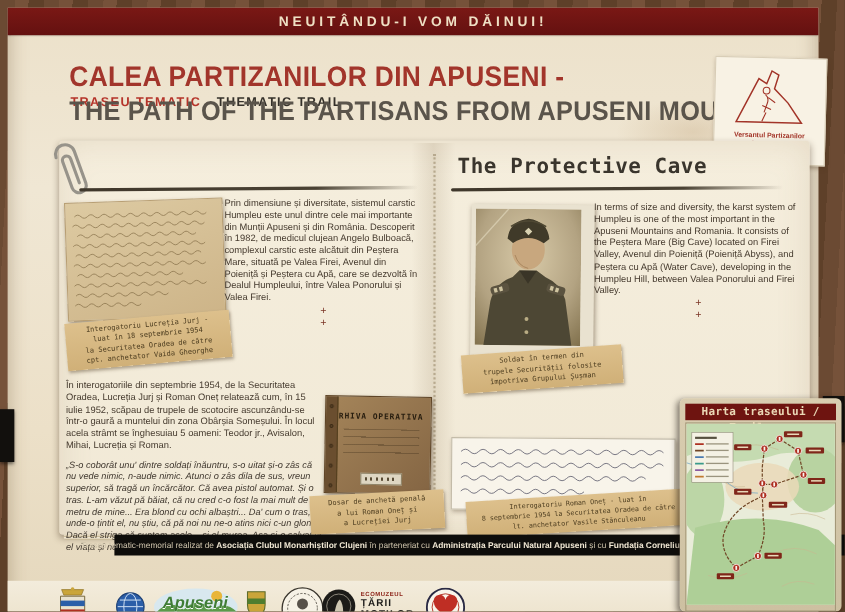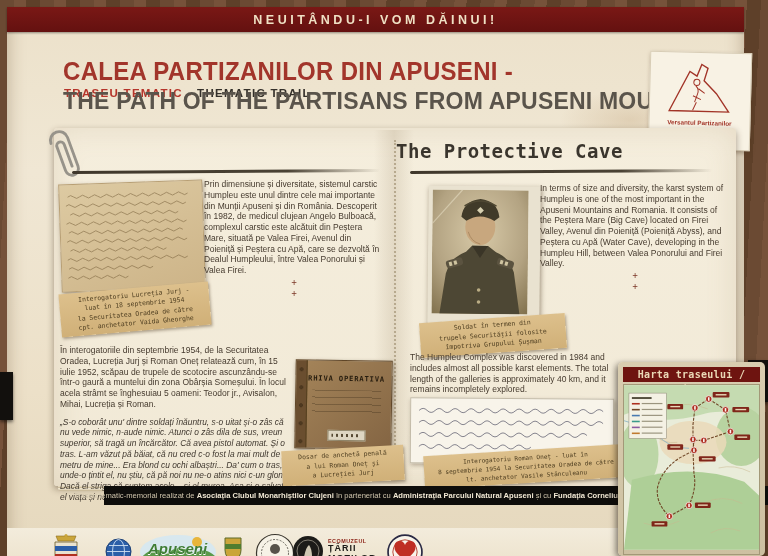--- a/index.html
+++ b/index.html
@@ -24,21 +24,21 @@
   .logo-cap span{display:block;}
   .spread{position:absolute;left:54px;top:128px;width:682px;height:358px;background:linear-gradient(180deg,#f5eedd,#f1e9d6);
     border-radius:3px;box-shadow:0 3px 7px rgba(60,40,20,.45), inset 0 0 30px rgba(160,130,90,.18);}
   .spread:after{content:"";position:absolute;left:4px;right:4px;bottom:-5px;height:5px;
     background:repeating-linear-gradient(180deg,#e3d7bd 0 1px,#cbbc9c 1px 2px,#efe5cf 2px 3px);border-radius:0 0 3px 3px;}
   .gutter{position:absolute;left:394px;top:140px;height:332px;width:0;border-left:2px dotted #b7a98e;}
   .fold{position:absolute;left:374px;top:130px;width:40px;height:354px;background:linear-gradient(90deg,rgba(120,95,60,0) 0%,rgba(120,95,60,.14) 50%,rgba(120,95,60,0) 100%);}
   .paperclip{position:absolute;left:44px;top:128px;transform:rotate(-20deg);}
   .pg-title{position:absolute;font-family:"DejaVu Sans Mono",monospace;font-weight:bold;font-size:19px;letter-spacing:.5px;}
   .pg-title.l{left:78px;top:140px;color:#c03527;}
-  .pg-title.r{left:396px;top:140px;color:#3a352d;}
+  .pg-title.r{left:416px;top:140px;color:#3a352d;}
   .underline{position:absolute;height:3px;border-radius:2px;background:linear-gradient(90deg,#3f372b 0%,#4a4234 70%,rgba(74,66,52,0) 100%);}
   .underline.l{left:72px;top:170px;width:308px;transform:rotate(-.4deg);}
   .underline.r{left:410px;top:170px;width:302px;transform:rotate(-.4deg);}
   .para{color:#453a2e;font-size:8.5px;line-height:1.27;text-align:left;}
   .serifp{font-family:"Liberation Serif",serif;color:#7b4733;font-size:8.8px;line-height:1.3;text-align:center;}
   .divider{text-align:center;color:#7b3526;font-weight:bold;font-size:10px;line-height:9px;margin:2px 0;font-family:"Liberation Serif",serif;}
   .col-left{position:absolute;left:204px;top:179px;width:180px;}
   .col-right{position:absolute;left:540px;top:183px;width:190px;}
   .lower-left{position:absolute;left:60px;top:345px;width:233px;}
   .quote{font-style:italic;font-size:8.4px;color:#3f372e;line-height:1.28;margin-top:7px;}
@@ -210,21 +210,20 @@
     <span>trupele Securității folosite</span>
     <span>împotriva Grupului Șușman</span>
   </div>
 
   <div class="col-right">
     <div class="para">In terms of size and diversity, the karst system of Humpleu is one of the most important in the Apuseni Mountains and Romania. It consists of the Peștera Mare (Big Cave) located on Firei Valley, Avenul din Poieniță (Poieniță Abyss), and Peștera cu Apă (Water Cave), developing in the Humpleu Hill, between Valea Ponorului and Firei Valley.</div>
     <div class="divider">+</div>
     <div class="divider">+</div>
   </div>
 
-  <div class="para complexp">The Humpleu Complex was discovered in 1984 and includes almost all possible karst elements. The total length of the galleries is approximately 40 km, and it remains incompletely explored.</div>
 
   <div class="note">
     <svg width="200" height="62" viewBox="0 0 200 62">
       <g fill="none" stroke="#45455a" stroke-width=".8" opacity=".8">
         <path d="M8,12 q4,-4 8,0 t8,0 t8,0 t8,0 t8,0 t8,0 t8,0 t8,0 t8,0 t8,0 t8,0 t8,0 t8,0 t8,0 t8,0 t8,0 t8,0 t8,0 t8,0 t8,0 t8,0 t8,0 t8,0"></path>
         <path d="M8,24 q4,-4 8,0 t8,0 t8,0 t8,0 t8,0 t8,0 t8,0 t8,0 t8,0 t8,0 t8,0 t8,0 t8,0 t8,0 t8,0 t8,0 t8,0 t8,0 t8,0 t8,0 t8,0 t8,0 t8,0"></path>
         <path d="M8,36 q4,-4 8,0 t8,0 t8,0 t8,0 t8,0 t8,0 t8,0 t8,0 t8,0 t8,0 t8,0 t8,0 t8,0 t8,0 t8,0 t8,0 t8,0 t8,0 t8,0 t8,0 t8,0"></path>
         <path d="M8,48 q4,-4 8,0 t8,0 t8,0 t8,0 t8,0 t8,0 t8,0 t8,0 t8,0 t8,0 t8,0 t8,0 t8,0 t8,0"></path>
         <path d="M146,56 q5,-8 11,-2 q4,4 9,-3 q4,-4 9,1"></path>
         <path d="M144,59 h42"></path>

